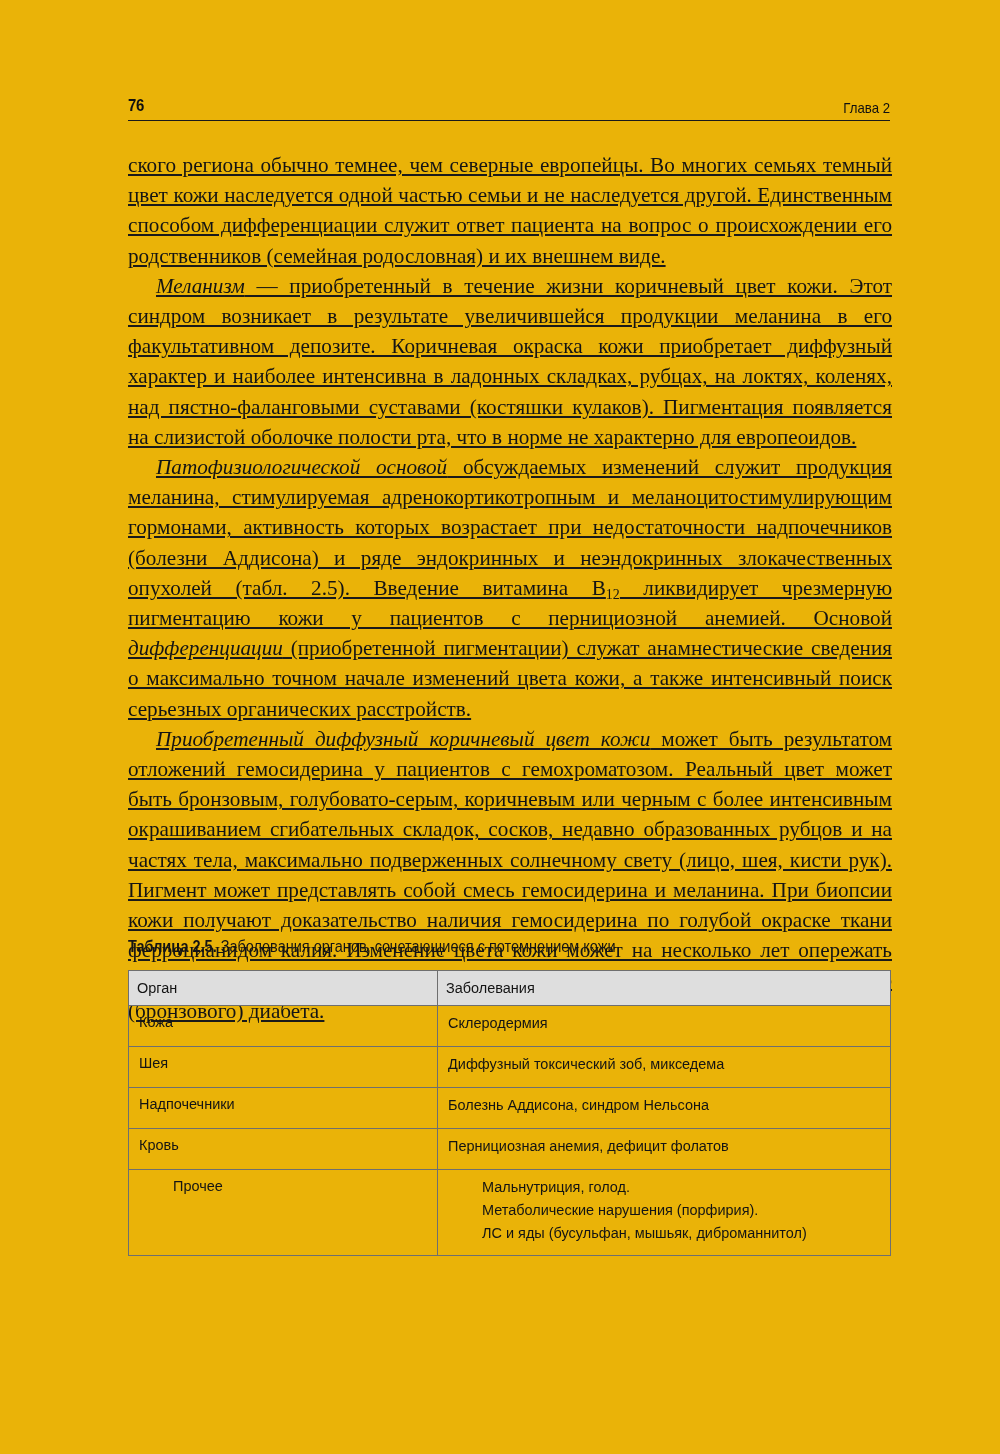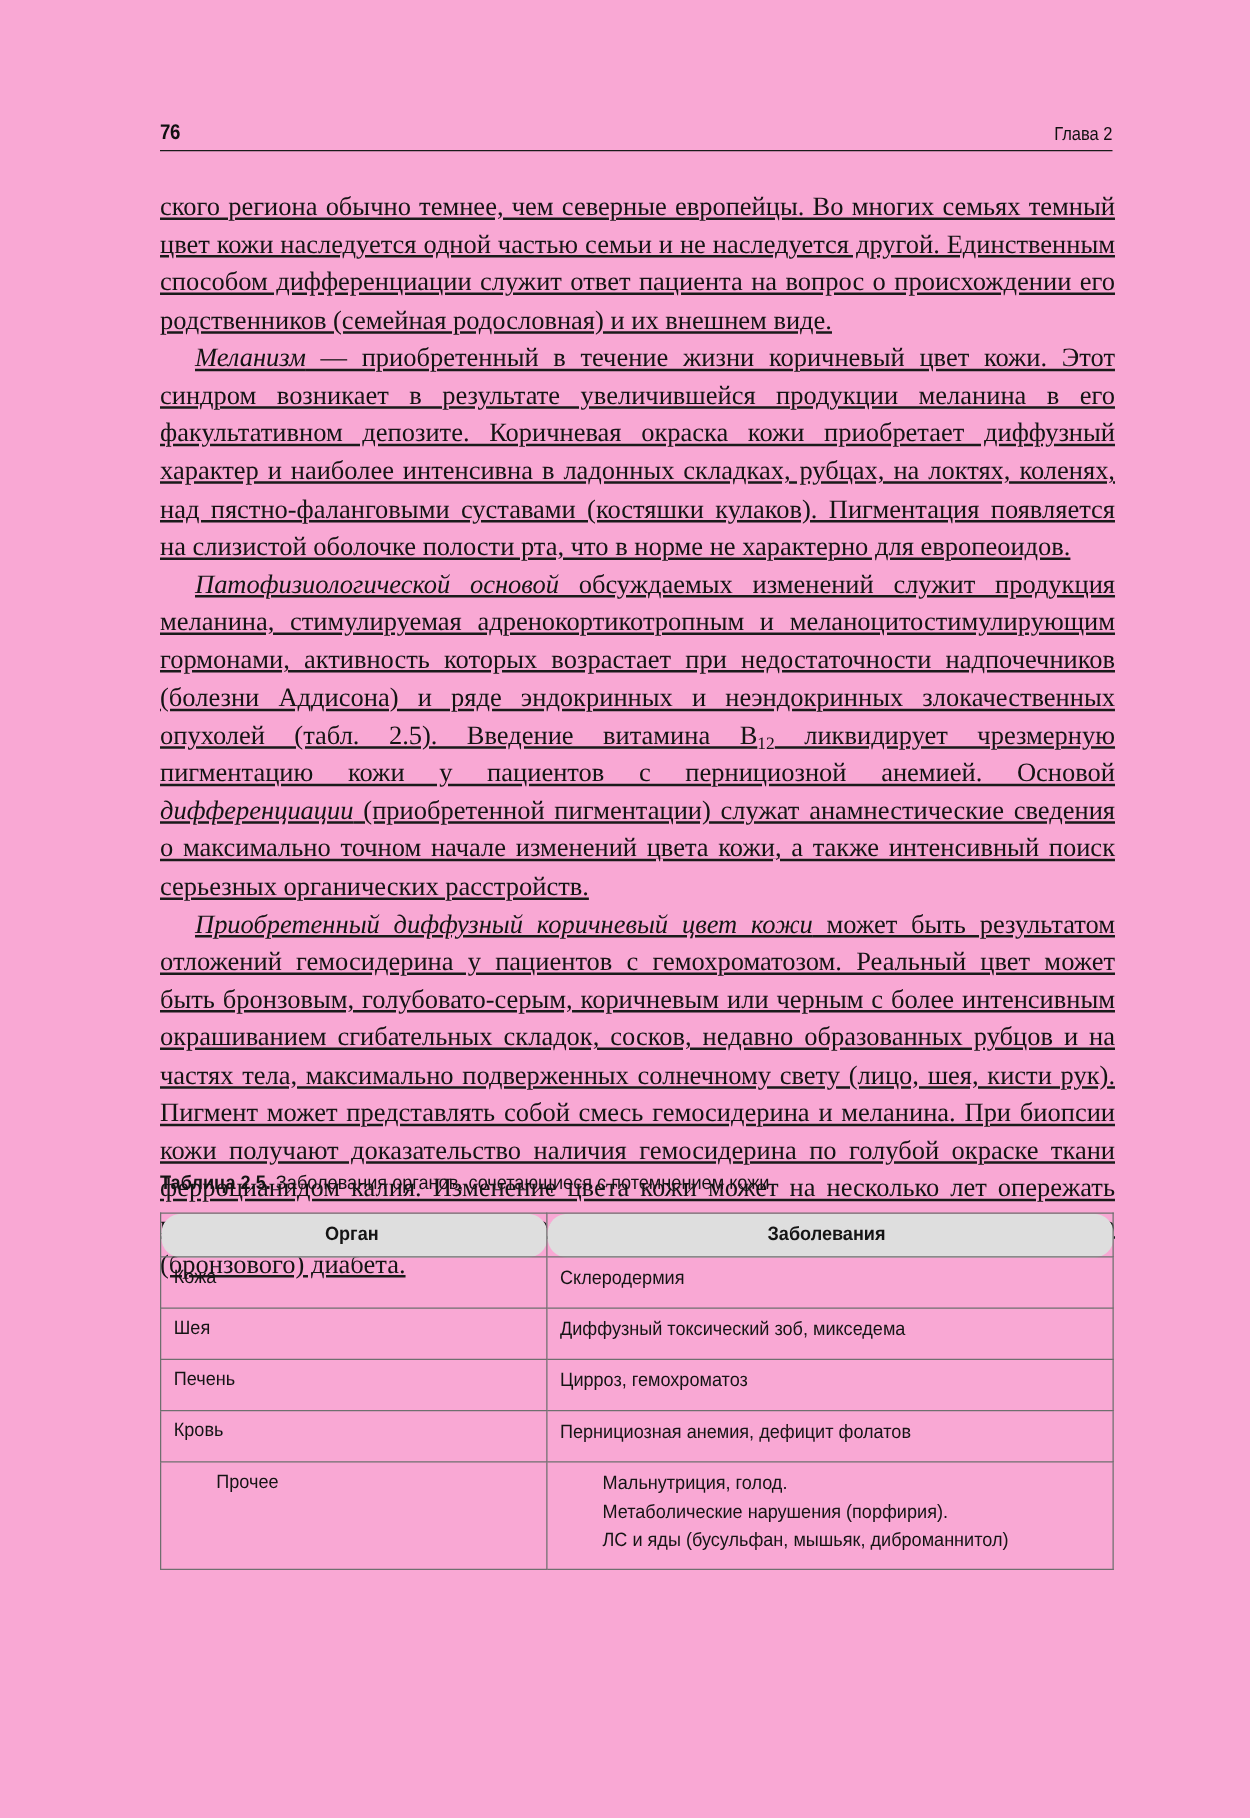--- a/index.html
+++ b/index.html
@@ -16,21 +16,21 @@
     color: #1a1a1a;
     overflow: hidden;
   }
 
   .page {
     position: absolute;
     left: 0;
     top: 0;
     width: 1000px;
     height: 1454px;
-    background: #f9a8d4;
+    background: #eab308;
   }
 
   
   .running-head {
     position: absolute;
     left: 128px;
     top: 96px;
     width: 762px;
     display: flex;
     align-items: flex-end;
@@ -122,26 +122,25 @@
   table.data-table col.c2 { width: 453px; }
 
   table.data-table th,
   table.data-table td {
     border: 1.4px solid #6f6f6f;
     padding: 0;
     vertical-align: top;
   }
   table.data-table thead th {
     background: #dedede;
-    text-align: center;
-    font-weight: bold;
+    text-align: left;
+    font-weight: normal;
     height: 34px;
     line-height: 34px;
     padding: 0 8px;
-    border-radius: 16px;
   }
   table.data-table tbody td {
     height: 31px;
     padding: 5px 10px 4px 10px;
     line-height: 22px;
   }
   table.data-table tbody tr.multiline td {
     height: 76px;
     padding-left: 44px;
   }
@@ -208,24 +207,24 @@
           <tr>
             <td>
               <span class="cellspan">Шея</span>
             </td>
             <td>
               <span class="cellline">Диффузный токсический зоб, микседема</span>
             </td>
           </tr>
           <tr>
             <td>
-              <span class="cellspan">Печень</span>
-            </td>
-            <td>
-              <span class="cellline">Цирроз, гемохроматоз</span>
+              <span class="cellspan">Надпочечники</span>
+            </td>
+            <td>
+              <span class="cellline">Болезнь Аддисона, синдром Нельсона</span>
             </td>
           </tr>
           <tr>
             <td>
               <span class="cellspan">Кровь</span>
             </td>
             <td>
               <span class="cellline">Пернициозная анемия, дефицит фолатов</span>
             </td>
           </tr>

